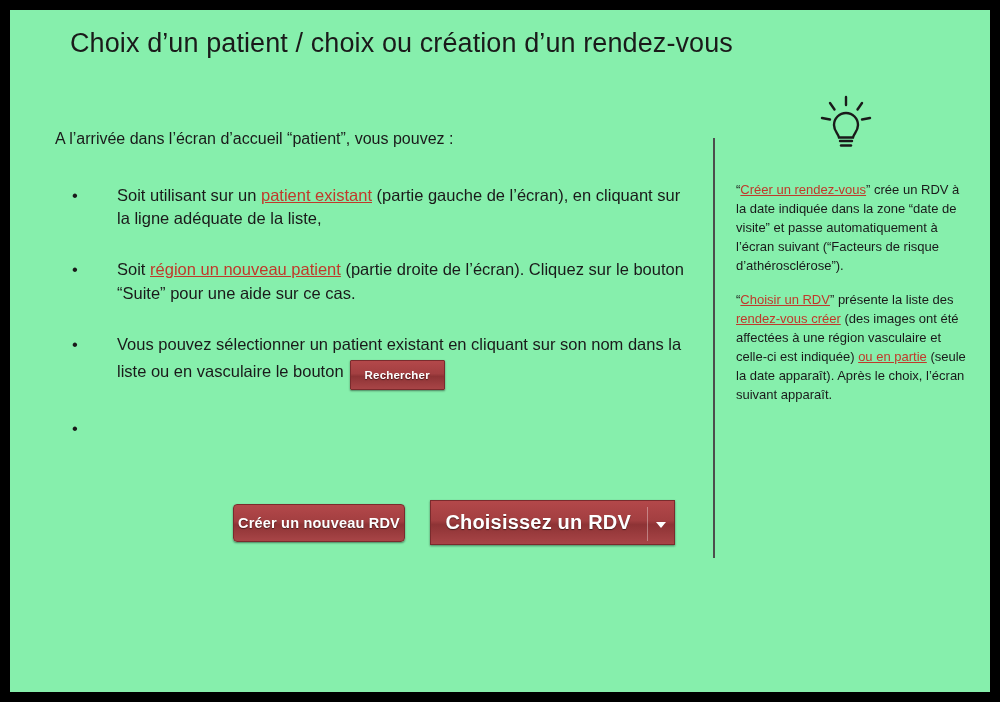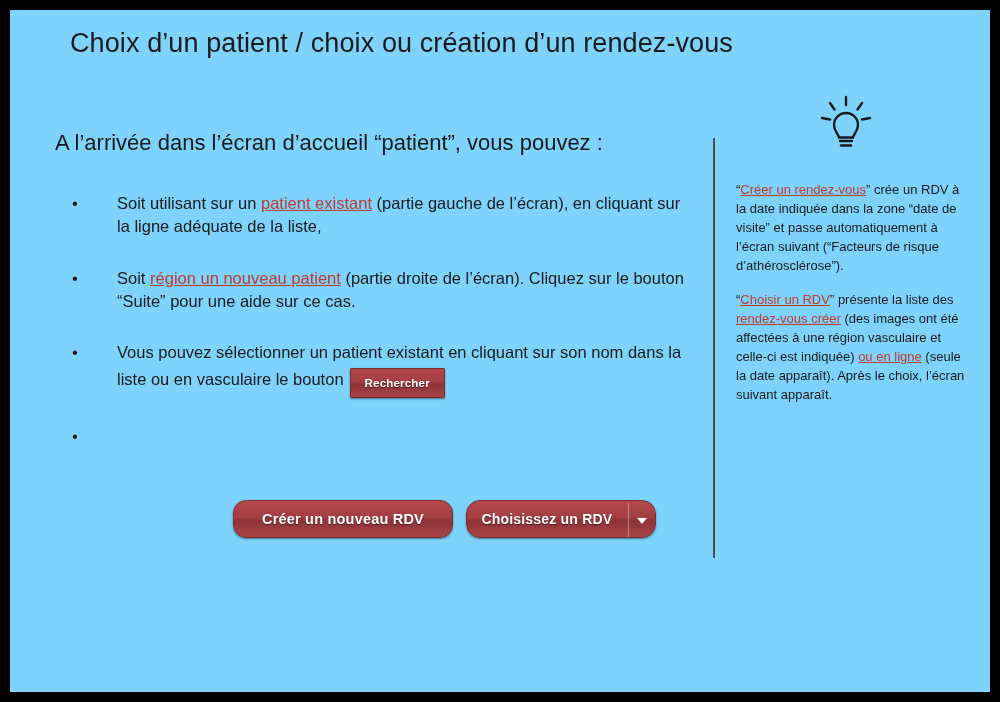--- a/index.html
+++ b/index.html
@@ -12,41 +12,41 @@
     height: 702px;
     overflow: hidden;
     font-family: "Liberation Sans", sans-serif;
   }
   .slide {
     position: absolute;
     left: 10px;
     top: 10px;
     width: 980px;
     height: 682px;
-    background: #7dd3fc;
+    background: #86efac;
     box-sizing: border-box;
   }
   .title {
     position: absolute;
     left: 60px;
     top: 18px;
     font-size: 27px;
     color: #1a1a1a;
     font-weight: normal;
     letter-spacing: 0.1px;
     white-space: nowrap;
   }
   .left-col {
     position: absolute;
     left: 45px;
     top: 118px;
     width: 640px;
   }
   .intro {
-    font-size: 22px;
+    font-size: 16px;
     color: #1a1a1a;
     margin: 0 0 0 0;
     line-height: 1.35;
   }
   .bullets {
     margin: 0;
     padding: 0;
     list-style: none;
   }
   .bullet {
@@ -92,30 +92,30 @@
     padding: 6px 14px;
     font-size: 11.5px;
     border-radius: 1px;
   }
   .btn-row {
     position: absolute;
     left: 178px;
     top: 372px;
   }
   .btn-creer {
-    padding: 10px 28px;
+    padding: 10px 4px;
     font-size: 14.5px;
-    border-radius: 13px;
+    border-radius: 4px;
     min-width: 152px;
   }
   .btn-choisir {
-    margin-left: 9px;
+    margin-left: 21px;
     padding: 0;
-    font-size: 14px;
-    border-radius: 14px;
+    font-size: 20px;
+    border-radius: 0;
     position: relative;
     overflow: hidden;
   }
   .btn-choisir .lbl {
     display: inline-block;
     padding: 10px 16px 10px 14px;
     min-width: 140px;
     box-sizing: border-box;
     text-align: center;
   }
@@ -227,16 +227,16 @@
         <line x1="54" y1="23" x2="46" y2="24.5"></line>
         <path d="M18 30 a12 12 0 1 1 24 0 c0 6 -4 8.5 -5 12.5 l-14 0 c-1 -4 -5 -6.5 -5 -12.5 z"></path>
         <line x1="24" y1="46" x2="36" y2="46"></line>
         <line x1="25" y1="50.5" x2="35" y2="50.5"></line>
       </g>
     </svg>
   </div>
 
   <div class="right-col">
     <p><span>“</span><span class="accent">Créer un rendez-vous</span><span>” crée un RDV à la date indiquée dans la zone “date de visite” et passe automatiquement à l’écran suivant (“Facteurs de risque d’athérosclérose”).</span></p>
-    <p><span>“</span><span class="accent">Choisir un RDV</span><span>” présente la liste des </span><span class="accent">rendez-vous créer</span><span> (des images ont été affectées à une région vasculaire et celle-ci est indiquée) </span><span class="accent">ou en ligne</span><span> (seule la date apparaît). Après le choix, l’écran suivant apparaît.</span></p>
+    <p><span>“</span><span class="accent">Choisir un RDV</span><span>” présente la liste des </span><span class="accent">rendez-vous créer</span><span> (des images ont été affectées à une région vasculaire et celle-ci est indiquée) </span><span class="accent">ou en partie</span><span> (seule la date apparaît). Après le choix, l’écran suivant apparaît.</span></p>
   </div>
 
 </div>
 
 </body></html>

